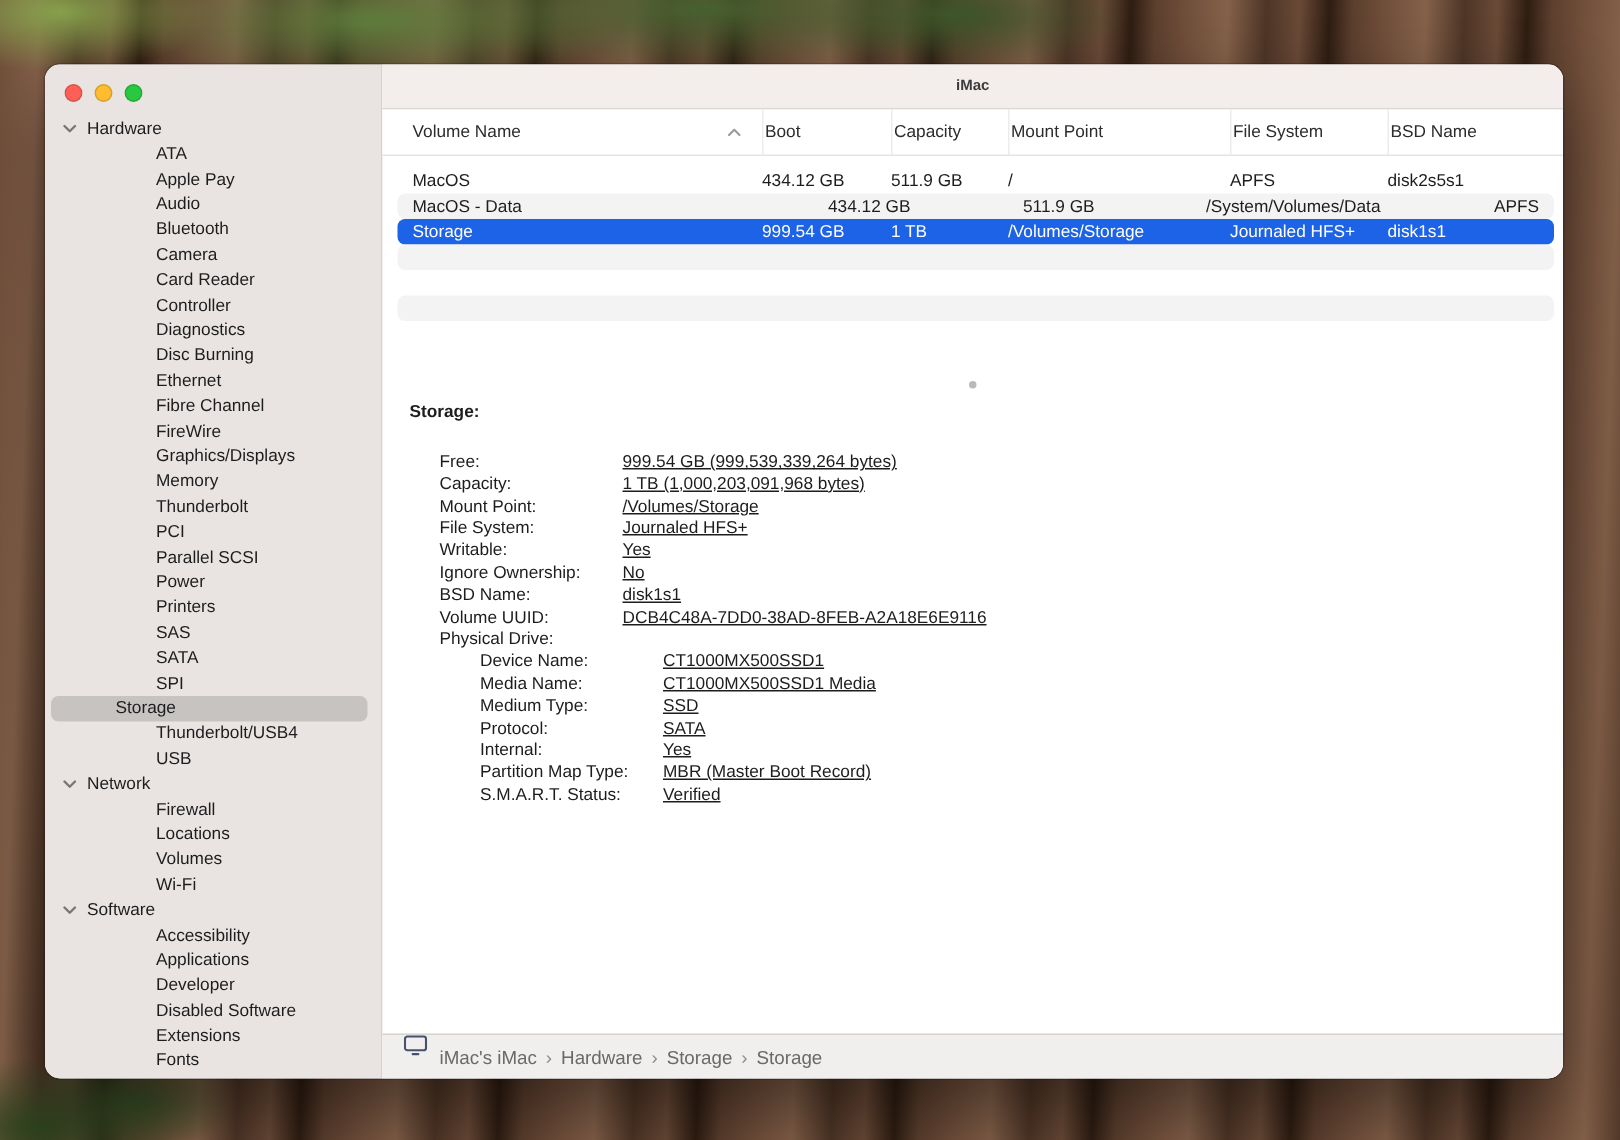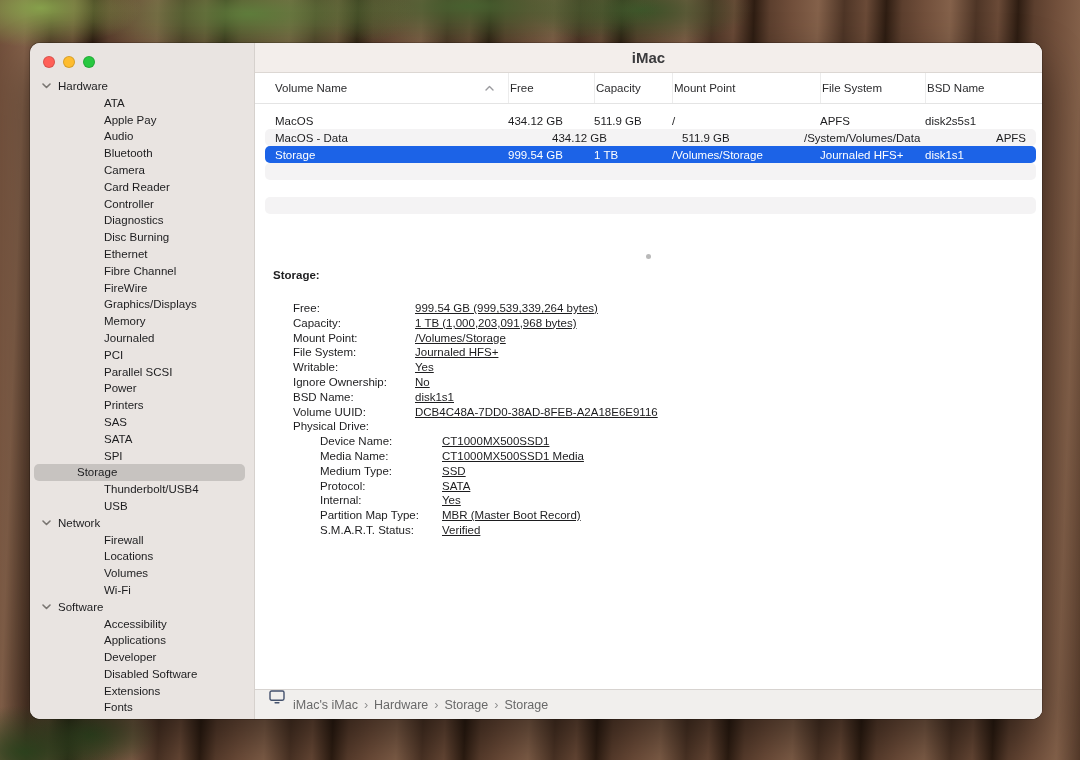--- a/index.html
+++ b/index.html
@@ -53,21 +53,21 @@
   .nav-item.selected {
     margin:0 9px 0 4px; padding-left:43px; border-radius:5px;
     background:var(--sidebar-selection,#c8c4c0);
   }
   
   .main { flex:1; display:flex; flex-direction:column; background:#fff; min-width:0; }
   .titlebar {
     height:30px; flex:0 0 30px; background:#f3eeeb; border-bottom:1px solid #dcd7d3;
     display:flex; align-items:center; justify-content:center;
   }
-  .titlebar .title { font-size:15px; font-weight:700; color:#3b3b3d; }
+  .titlebar .title { font-size:10px; font-weight:700; color:#3b3b3d; }
   
   .thead {
     height:31px; flex:0 0 31px; border-bottom:1px solid #e4e4e4;
     display:grid; grid-template-columns:233px 86px 78px 148px 105px 1fr;
     align-items:center; padding-left:20px; font-size:11.5px; color:#2c2c2e;
     background:#fff;
   }
   .th { display:flex; align-items:center; height:100%; white-space:nowrap; }
   .th:not(:first-child) { border-left:1px solid #ececec; padding-left:1px; }
   .th .sort-caret { margin-left:auto; margin-right:14px; display:inline-flex; color:#8e8e93; }
@@ -129,21 +129,21 @@
           <div class="nav-item">Camera</div>
           <div class="nav-item">Card Reader</div>
           <div class="nav-item">Controller</div>
           <div class="nav-item">Diagnostics</div>
           <div class="nav-item">Disc Burning</div>
           <div class="nav-item">Ethernet</div>
           <div class="nav-item">Fibre Channel</div>
           <div class="nav-item">FireWire</div>
           <div class="nav-item">Graphics/Displays</div>
           <div class="nav-item">Memory</div>
-          <div class="nav-item">Journaled</div>
+          <div class="nav-item">Thunderbolt</div>
           <div class="nav-item">PCI</div>
           <div class="nav-item">Parallel SCSI</div>
           <div class="nav-item">Power</div>
           <div class="nav-item">Printers</div>
           <div class="nav-item">SAS</div>
           <div class="nav-item">SATA</div>
           <div class="nav-item">SPI</div>
           <div class="nav-item selected">Storage</div>
           <div class="nav-item">Thunderbolt/USB4</div>
           <div class="nav-item">USB</div>
@@ -185,21 +185,21 @@
       <div class="thead">
           <div class="th">
             <span>Volume Name</span>
             <span class="sort-caret">
               <svg width="9" height="6" viewBox="0 0 9 6">
                 <path d="M1 5l3.5-3.5L8 5" fill="none" stroke="#9a9a9e" stroke-width="1.4" stroke-linecap="round" stroke-linejoin="round"></path>
               </svg>
             </span>
           </div>
           <div class="th">
-            <span>Free</span>
+            <span>Boot</span>
           </div>
           <div class="th">
             <span>Capacity</span>
           </div>
           <div class="th">
             <span>Mount Point</span>
           </div>
           <div class="th">
             <span>File System</span>
           </div>

